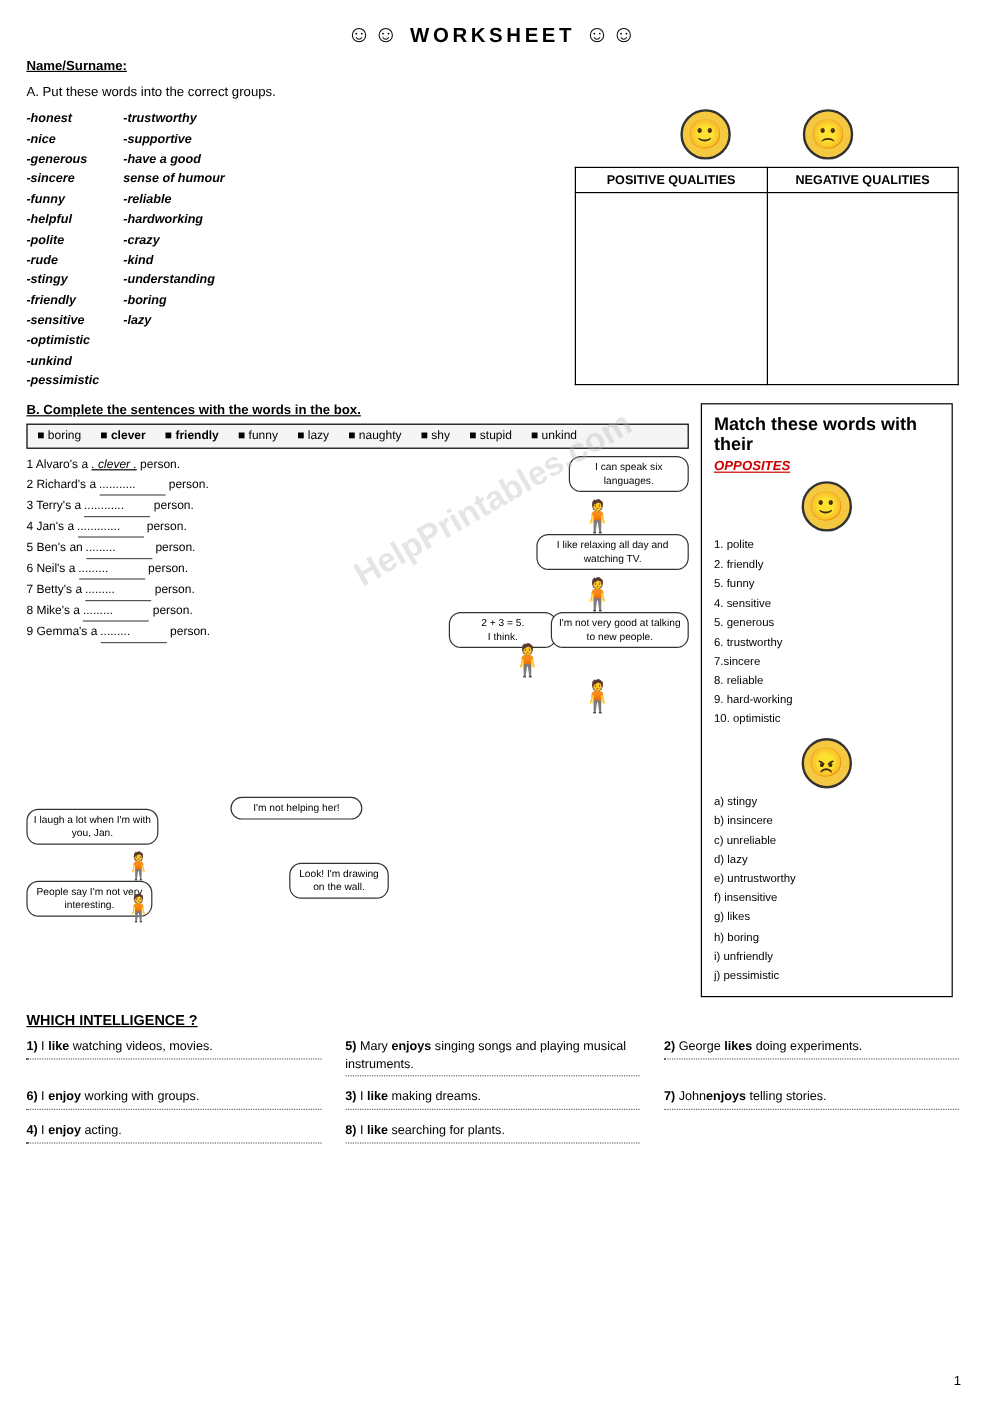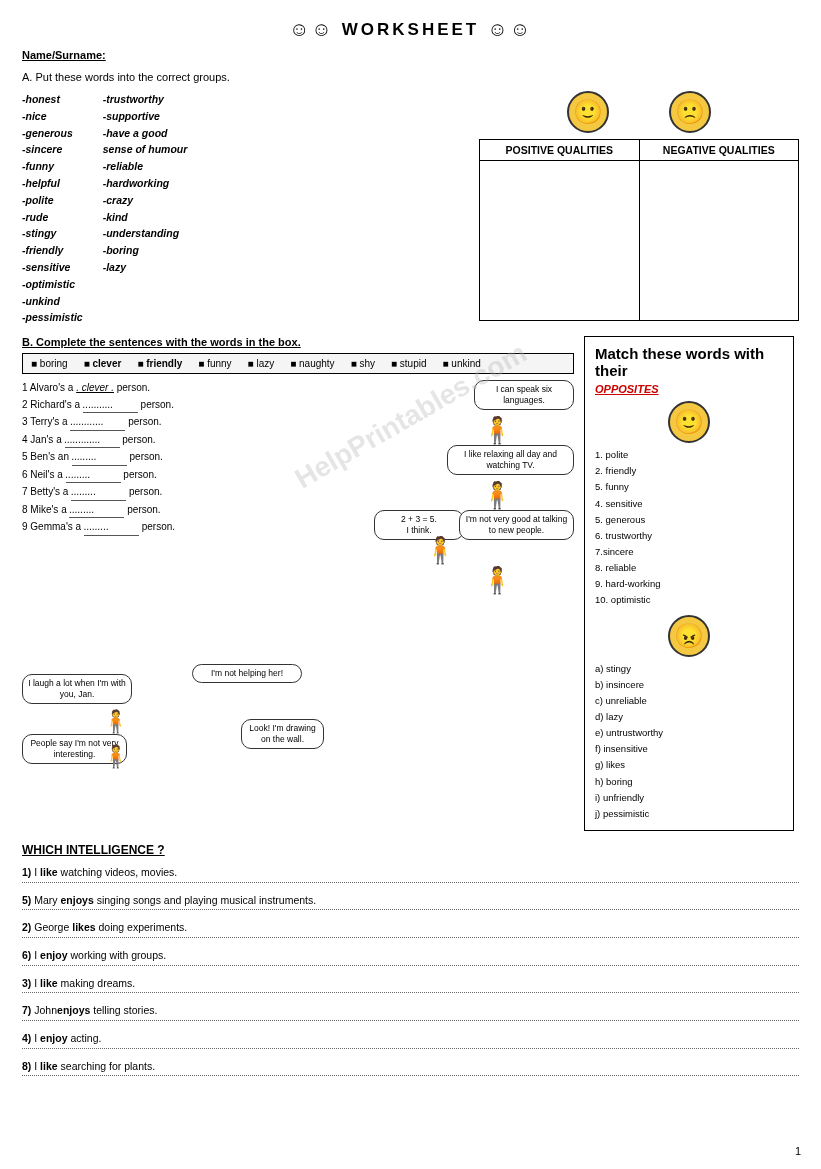--- a/index.html
+++ b/index.html
@@ -156,21 +156,21 @@
 
     .intelligence-title {
       font-size: 12px;
       font-weight: bold;
       text-decoration: underline;
       margin-bottom: 8px;
     }
 
     .intelligence-grid {
       display: grid;
-      grid-template-columns: 1fr;
+      grid-template-columns: 1fr 1fr 1fr;
       gap: 0 20px;
     }
 
     .intel-item {
       font-size: 10.5px;
       margin-bottom: 6px;
       line-height: 1.4;
     }
 
     .intel-dotline {

